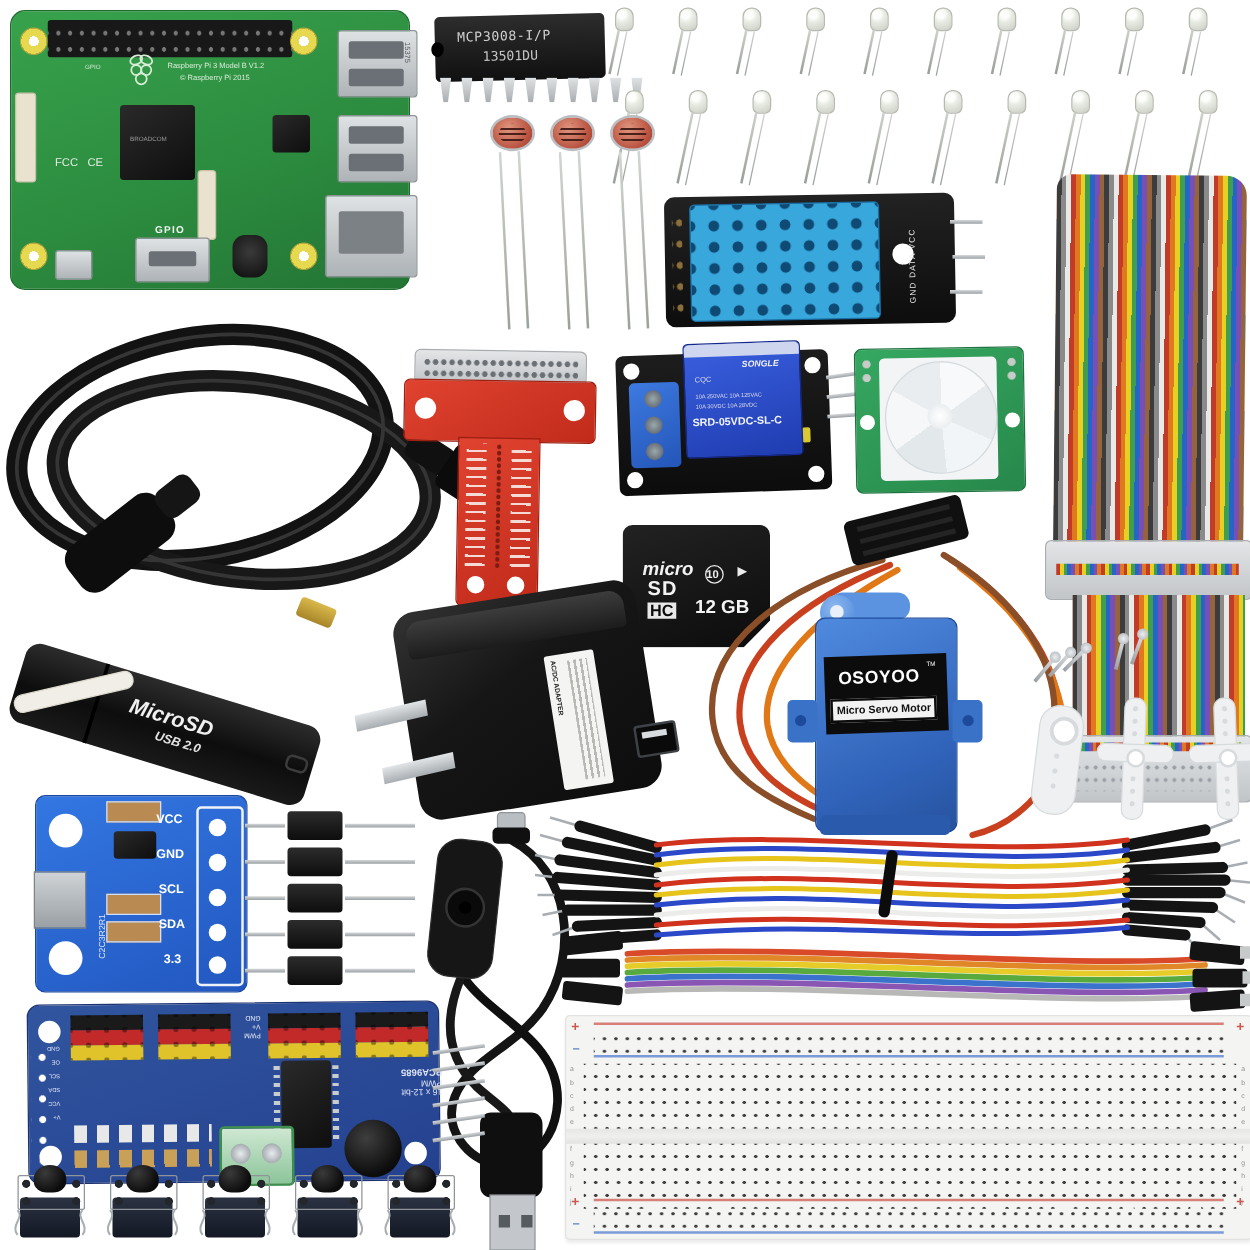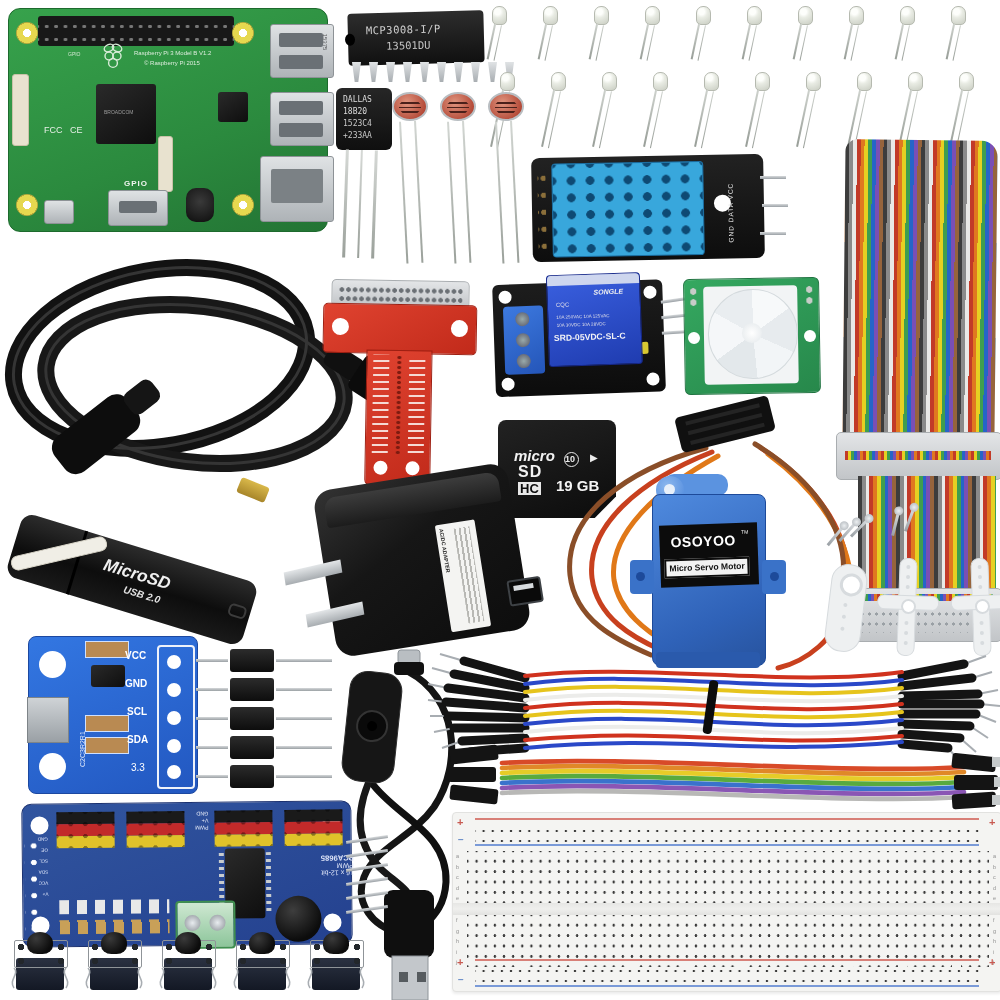--- a/index.html
+++ b/index.html
@@ -264,33 +264,20 @@
     </div>
       <div class="led led2">
       <div class="led-head"></div>
       <div class="led-legs">
           <div class="led-leg"></div>
           <div class="led-leg"></div>
         </div>
     </div>
   </div>
 
-  <div class="c" style="left:336px;top:88px;width:62px;height:175px">
-    <div class="c" style="left:0;top:0;width:56px;height:62px;background:linear-gradient(#262626,#0f0f0f);border-radius:6px">
-      <span class="t mono" style="left:7px;top:8px;font-size:8px;color:#dcdcdc">DALLAS</span>
-      <span class="t mono" style="left:7px;top:20px;font-size:8px;color:#dcdcdc">18B20</span>
-      <span class="t mono" style="left:7px;top:32px;font-size:8px;color:#c8c8c8">1523C4</span>
-      <span class="t mono" style="left:7px;top:44px;font-size:8px;color:#c8c8c8">+233AA</span>
-    </div>
-    <div class="c" style="left:8px;top:62px;display:flex;gap:12px;transform:rotate(2deg)">
-      <div style="width:2.5px;height:108px;background:linear-gradient(#d6d9d6,#9aa09a)"></div>
-      <div style="width:2.5px;height:108px;background:linear-gradient(#d6d9d6,#9aa09a)"></div>
-      <div style="width:2.5px;height:108px;background:linear-gradient(#d6d9d6,#9aa09a)"></div>
-    </div>
-  </div>
 
   <div class="c" style="left:392px;top:92px;display:flex;gap:12px">
     <div>
       <div class="ldr-head">
           <div class="ldr-zig"></div>
         </div>
       <div class="ldr-legs">
           <div class="ldr-leg"></div>
           <div class="ldr-leg"></div>
         </div>
@@ -413,21 +400,21 @@
     </div>
   </div>
 
   <div class="c" style="left:498px;top:420px;width:122px;height:102px">
     <div class="c" style="left:0;top:0;width:118px;height:98px;background:linear-gradient(160deg,#222,#0c0c0c);border-radius:8px;clip-path:polygon(0 0,100% 0,100% 78%,82% 100%,0 100%)">
       <span class="t" style="left:16px;top:28px;font-size:15px;font-style:italic;font-weight:bold;color:#f2f2f2">micro</span>
       <span class="t" style="left:20px;top:44px;font-size:16px;font-weight:bold;color:#f2f2f2;letter-spacing:1px">SD</span>
       <span class="t" style="left:20px;top:62px;font-size:13px;font-weight:bold;color:#0c0c0c;background:#e8e8e8;padding:0 2px">HC</span>
       <span class="t" style="left:66px;top:32px;font-size:9px;font-weight:bold;color:#ececec;border:1.5px solid #ececec;border-radius:50%;width:13px;height:13px;text-align:left;line-height:13px">10</span>
       <span class="t" style="left:92px;top:33px;font-size:10px;color:#ececec">▶</span>
-      <span class="t" style="left:58px;top:58px;font-size:15px;font-weight:bold;color:#f4f4f4">19 GB</span>
+      <span class="t" style="left:58px;top:58px;font-size:15px;font-weight:bold;color:#f4f4f4">12 GB</span>
     </div>
   </div>
 
   <div class="c" style="left:556px;top:400px;width:334px;height:306px">
     <svg style="left:0;top:0" width="334" height="306" viewBox="0 0 334 306">
       <g fill="none" stroke-linecap="round">
         <path d="M150 48 C 70 70, 8 115, 14 175 C 19 220, 60 240, 95 255" stroke="#8a4e28" stroke-width="5"></path>
         <path d="M156 52 C 85 80, 30 125, 36 178 C 41 218, 78 238, 105 250" stroke="#c8401e" stroke-width="5"></path>
         <path d="M162 56 C 100 90, 52 135, 58 180 C 63 212, 92 232, 112 244" stroke="#e07818" stroke-width="5"></path>
         <path d="M205 48 C 262 85, 302 140, 290 200 C 282 240, 248 262, 222 268" stroke="#c8401e" stroke-width="5"></path>
@@ -536,21 +523,21 @@
         <div class="c" style="left:8px;top:8px;width:14px;height:14px;border-radius:50%;background:#fff"></div>
         <div class="c" style="left:8px;top:36px;width:14px;height:14px;border-radius:50%;background:#fff"></div>
         <div class="c" style="left:8px;top:64px;width:14px;height:14px;border-radius:50%;background:#fff"></div>
         <div class="c" style="left:8px;top:92px;width:14px;height:14px;border-radius:50%;background:#fff"></div>
         <div class="c" style="left:8px;top:118px;width:14px;height:14px;border-radius:50%;background:#fff"></div>
       </div>
       <span class="t" style="left:96px;top:14px;font-size:10px;font-weight:bold;color:#fff">VCC</span>
       <span class="t" style="left:96px;top:42px;font-size:10px;font-weight:bold;color:#fff">GND</span>
       <span class="t" style="left:98px;top:70px;font-size:10px;font-weight:bold;color:#fff">SCL</span>
       <span class="t" style="left:98px;top:98px;font-size:10px;font-weight:bold;color:#fff">SDA</span>
-      <span class="t" style="left:102px;top:126px;font-size:10px;font-weight:normal;color:#fff">3.3</span>
+      <span class="t" style="left:102px;top:126px;font-size:10px;font-weight:bold;color:#fff">3.3</span>
     </div>
   </div>
 
   <div class="c" style="left:196px;top:648px;width:140px;height:148px">
     <div class="hdr-row">
       <div class="hdr-pin" style="width:32px"></div>
       <div class="hdr-blk"></div>
       <div class="hdr-pin" style="width:56px"></div>
     </div>
       <div class="hdr-row">

